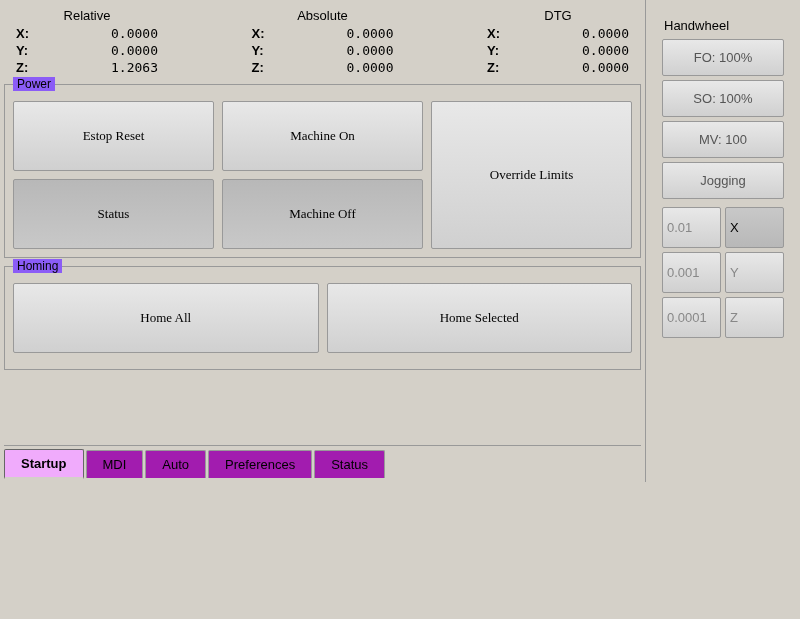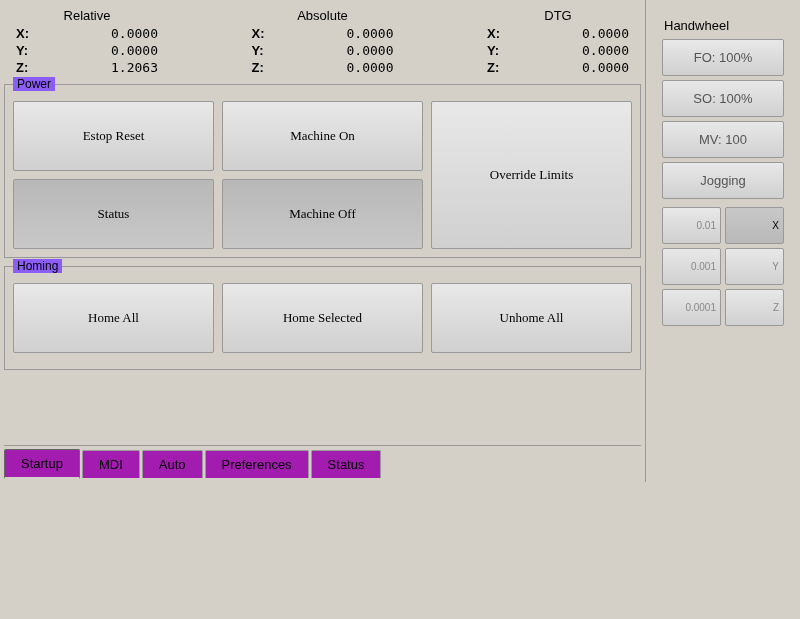--- a/index.html
+++ b/index.html
@@ -84,21 +84,21 @@
       gap: 8px;
       margin-top: 4px;
     }
 
     .power-grid {
       grid-template-columns: 1fr 1fr 1fr;
       grid-template-rows: auto auto;
     }
 
     .homing-grid {
-      grid-template-columns: 1fr 1fr 1fr;
+      grid-template-columns: 1fr 1fr;
       grid-template-rows: auto auto;
     }
 
     .machine-btn {
       border: 1px solid #999;
       background: linear-gradient(to bottom, #e8e8e8, #d0d0d0);
       padding: 8px;
       cursor: pointer;
       display: flex;
       align-items: center;
@@ -128,23 +128,23 @@
       border: 1px solid #999;
       background: #a21caf;
       cursor: pointer;
       margin-right: 2px;
       font-size: 13px;
       border-bottom: none;
       border-radius: 2px 2px 0 0;
     }
 
     .tab.active {
-      background: #a21caf;
+      background: #f0abfc;
       border-bottom: 2px solid #d4d0c8;
-      font-weight: normal;
+      font-weight: bold;
       position: relative;
       bottom: -1px;
       border: 1px solid #666;
       border-bottom: 2px solid #d4d0c8;
     }
 
     
     .right-panel {
       width: 155px;
       border-left: 1px solid #999;
@@ -177,22 +177,22 @@
       grid-template-columns: 1fr 1fr;
       gap: 4px;
       margin-top: 4px;
     }
 
     .hw-small-btn {
       border: 1px solid #999;
       background: linear-gradient(to bottom, #e8e8e8, #d0d0d0);
       padding: 12px 4px;
       cursor: pointer;
-      text-align: right;
-      font-size: 10px;
+      text-align: left;
+      font-size: 13px;
       border-radius: 2px;
       color: #888;
     }
 
     .hw-small-btn.active {
       background: linear-gradient(to bottom, #c8c8c8, #b8b8b8);
       color: #000;
     }
 
     .spacer { flex: 1; }
@@ -264,21 +264,20 @@
         <button class="machine-btn pressed" style="grid-column:1; grid-row:2;">Status</button>
         <button class="machine-btn pressed" style="grid-column:2; grid-row:2;">Machine Off</button>
       </div>
     </div>
 
     <div class="section-box">
       <span class="section-title">Homing</span>
       <div class="button-grid homing-grid" style="margin-top: 8px;">
         <button class="machine-btn">Home All</button>
         <button class="machine-btn">Home Selected</button>
-        <button class="machine-btn">Unhome All</button>
       </div>
     </div>
 
     <div class="spacer"></div>
 
     <div class="tab-bar">
       <div class="tab active">Startup</div>
       <div class="tab">MDI</div>
       <div class="tab">Auto</div>
       <div class="tab">Preferences</div>

